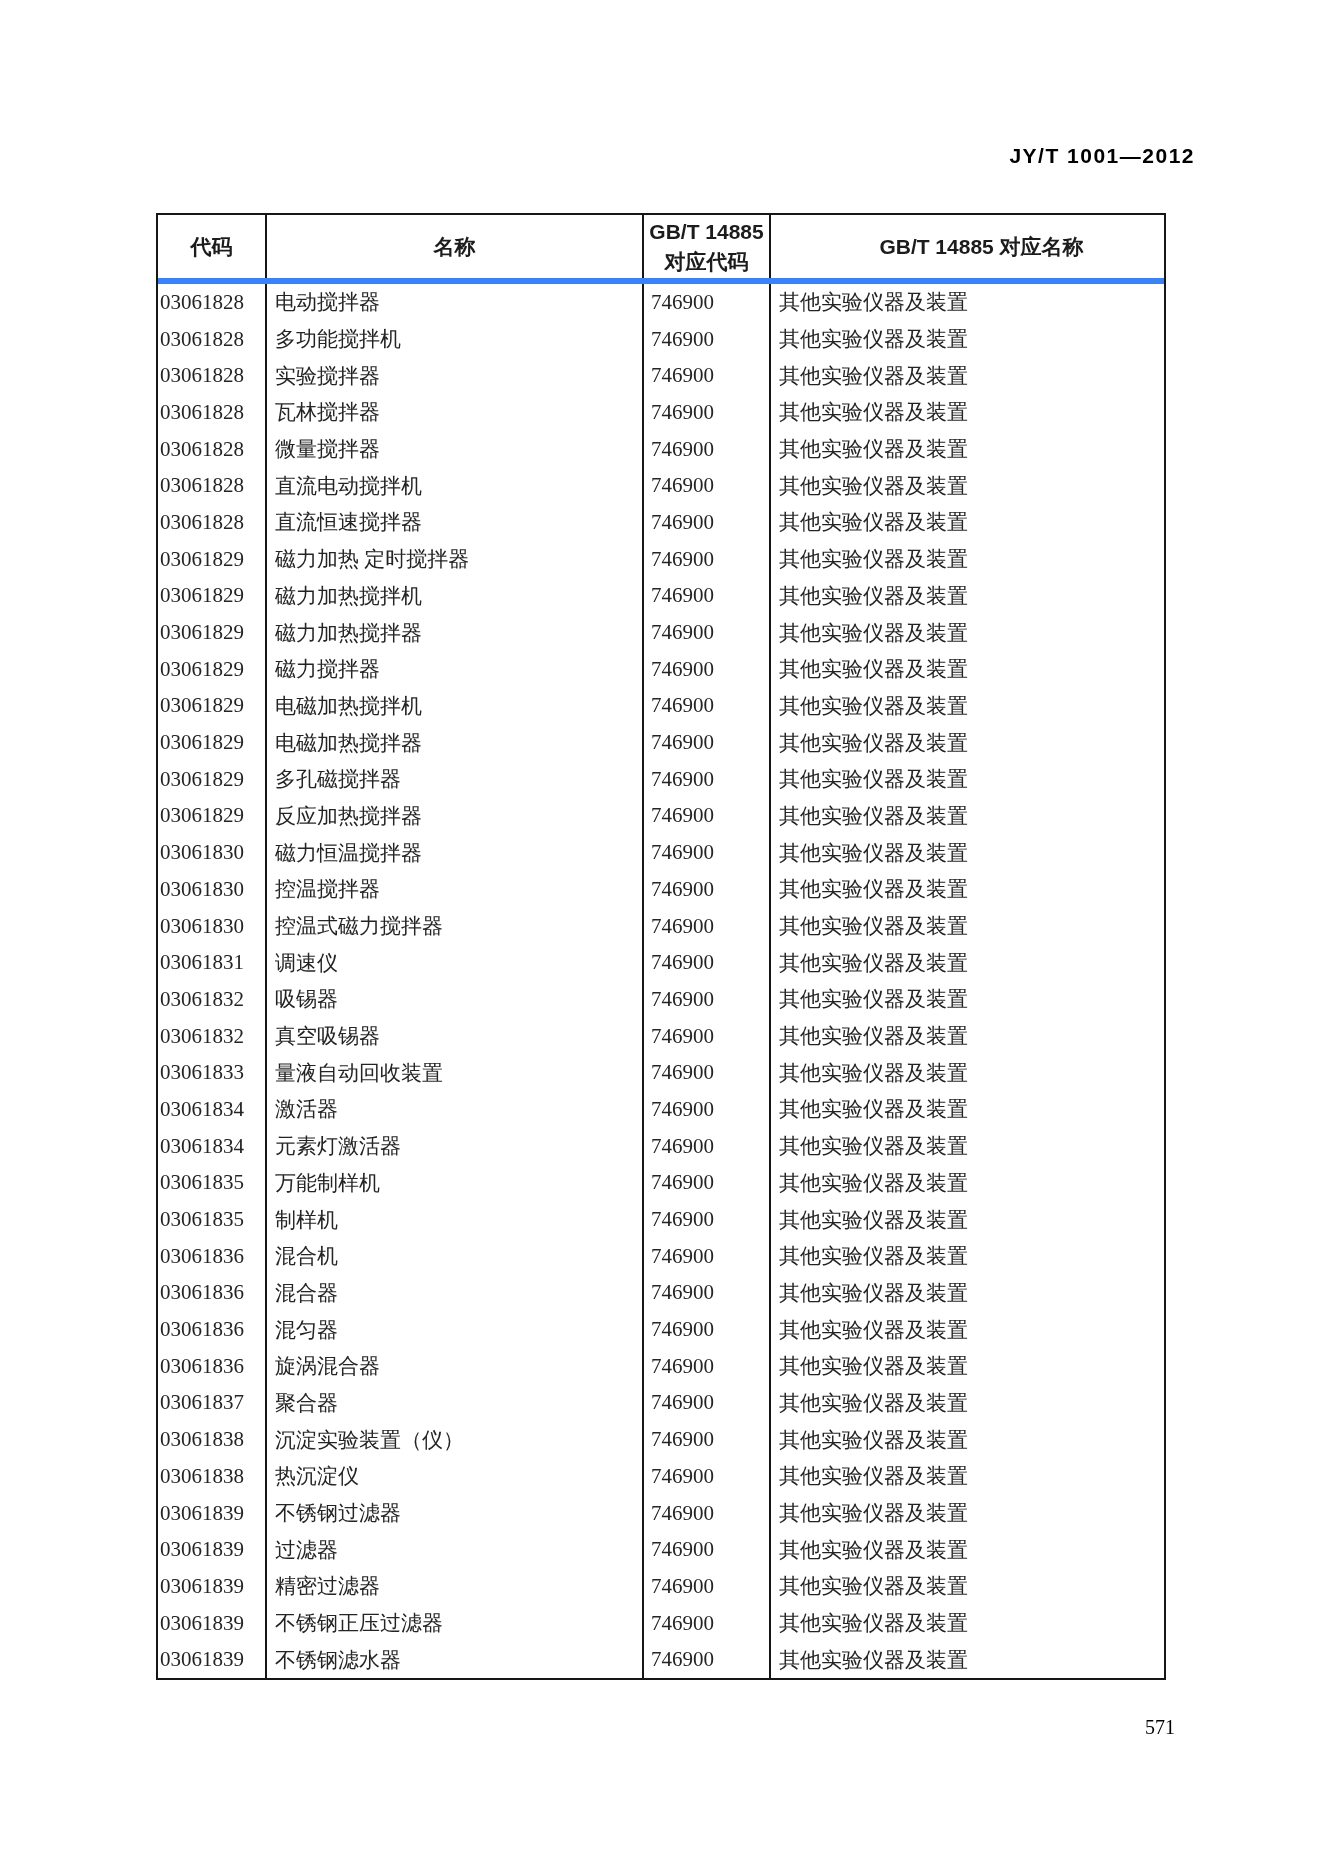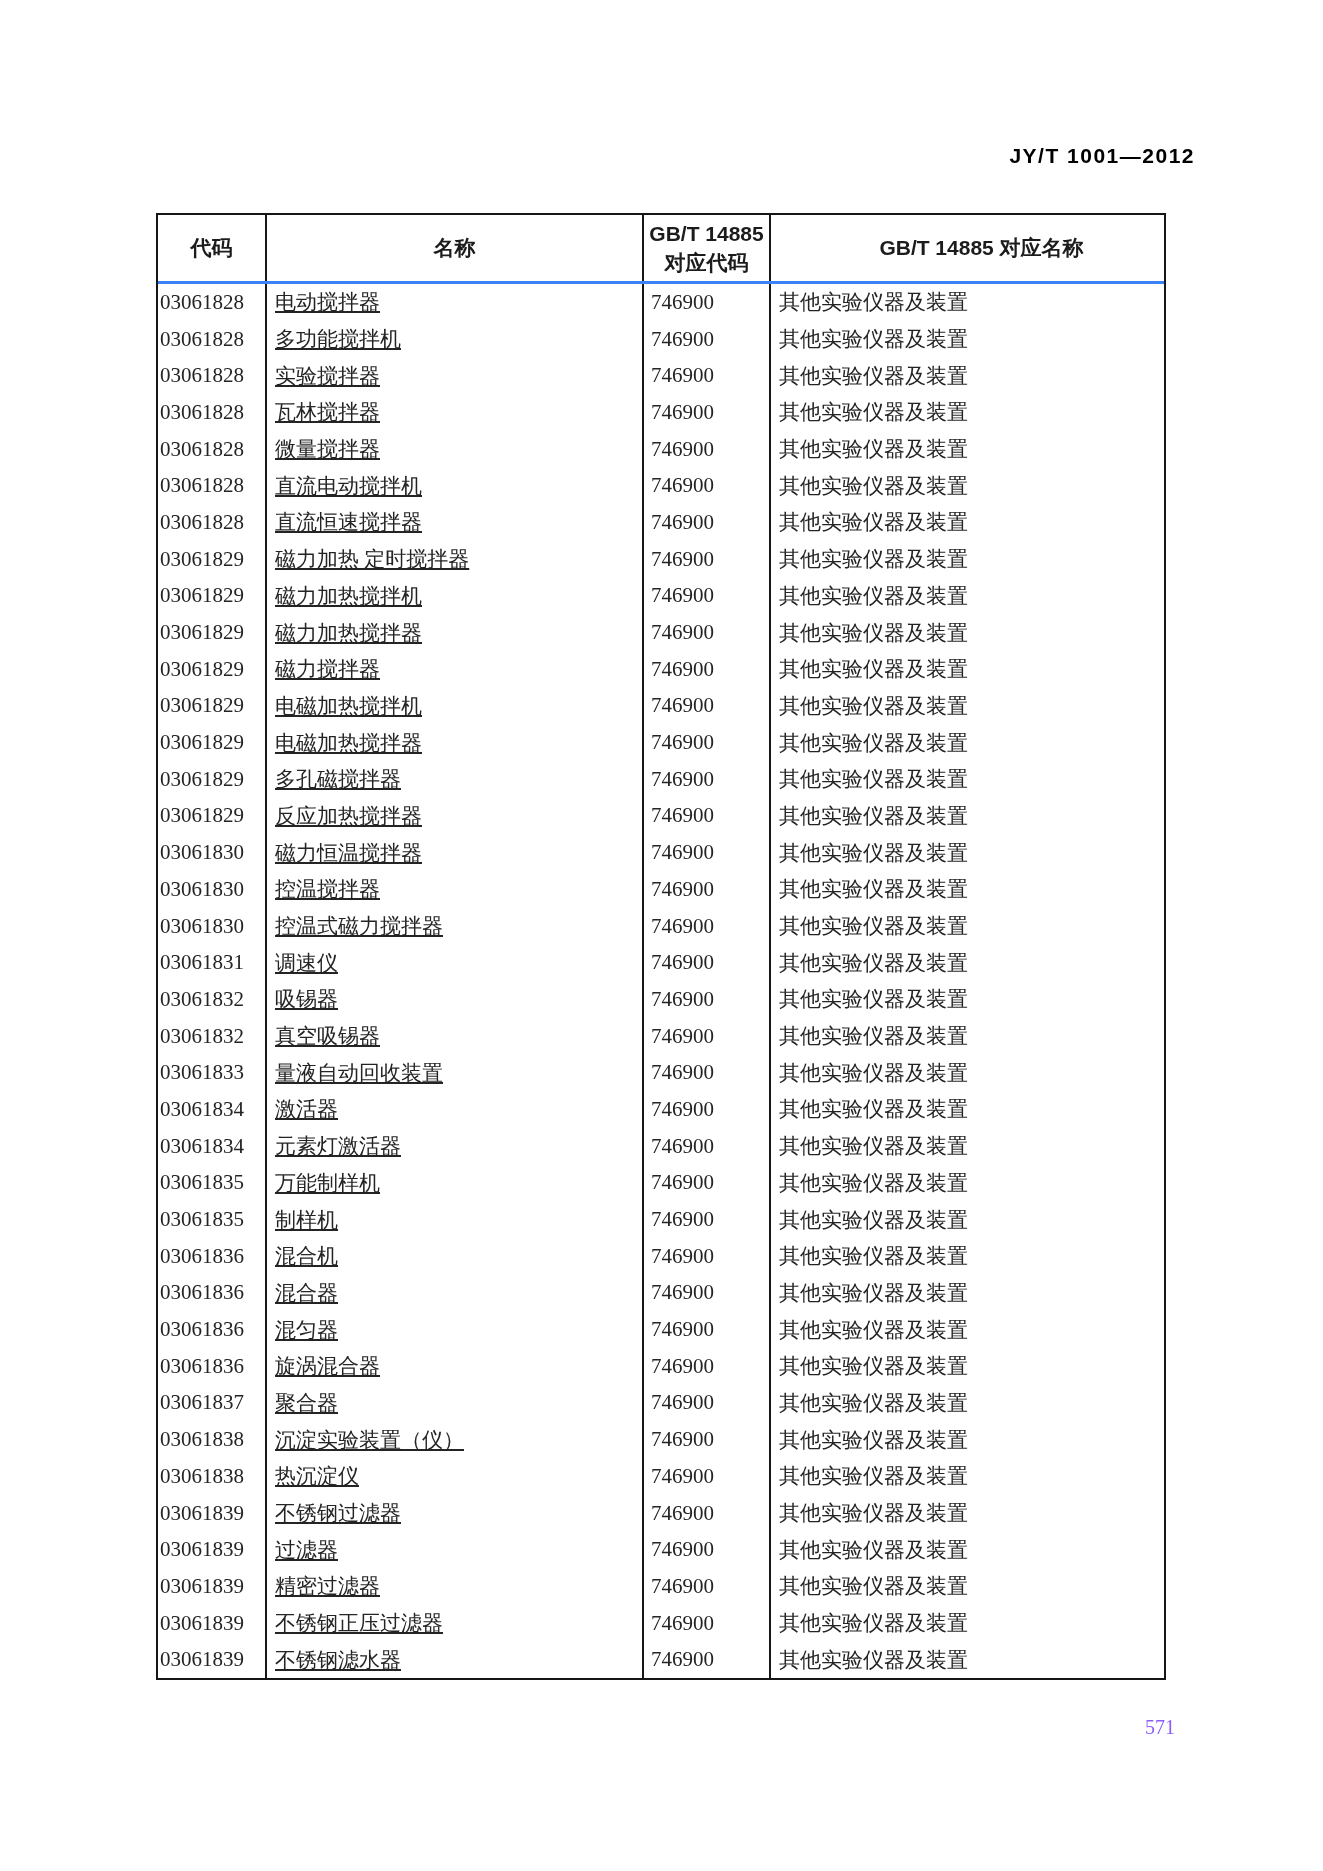--- a/index.html
+++ b/index.html
@@ -30,21 +30,21 @@
     border: 2px solid #161616;
     display: flex;
     flex-direction: column;
     background: #fff;
   }
   .thead {
     flex: none;
     height: 69px;
     display: grid;
     grid-template-columns: 109px 377px 127px 1fr;
-    border-bottom: 3px solid #3b82f6;
+    border-bottom: 6px solid #3b82f6;
   }
   .th {
     display: flex;
     align-items: center;
     justify-content: center;
     text-align: center;
     font-family: "Liberation Sans", sans-serif;
     font-weight: bold;
     font-size: 21px;
     border-right: 2px solid #161616;
@@ -68,29 +68,29 @@
     display: flex;
     align-items: center;
     border-right: 2px solid #161616;
     font-size: 21px;
     white-space: nowrap;
     overflow: hidden;
     color: #242424;
   }
   .td:last-child { border-right: none; }
   .td-code { padding-left: 2px; }
-  .td-name { padding-left: 8px; text-decoration: underline; }
+  .td-name { padding-left: 8px; }
   .td-gbt-code { padding-left: 7px; }
   .td-gbt-name { padding-left: 8px; }
   .page-number {
     position: absolute;
     top: 1716px;
     right: 148px;
     font-size: 20px;
-    color: #8b5cf6;
+    color: #000000;
   }
 </style>
 </head>
 <body>
 
 <div class="doc-number">JY/T 1001—2012</div>
 
 <div class="mapping-table">
   <div class="thead">
     <div class="th">代码</div>

